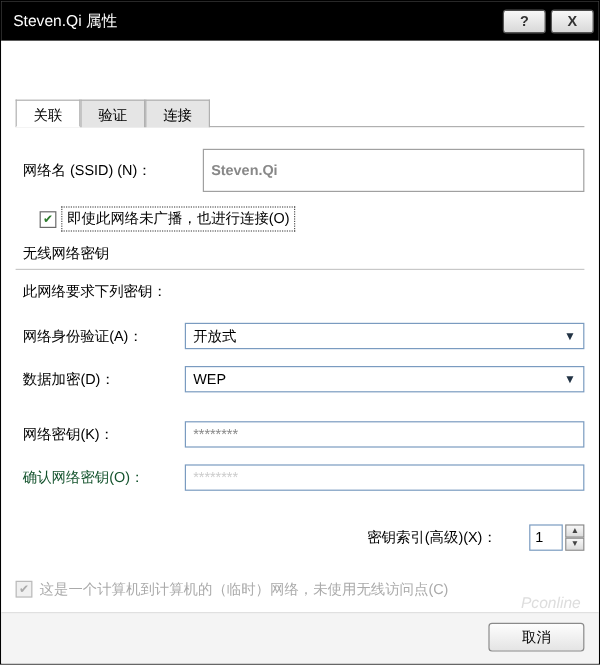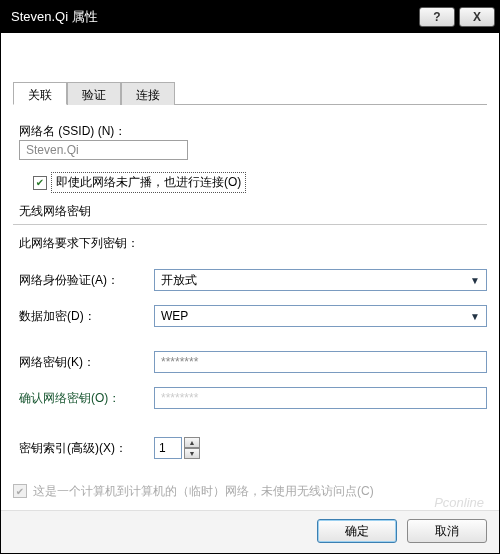--- a/index.html
+++ b/index.html
@@ -67,35 +67,35 @@
     position: relative;
     top: 1px;
     font-size: 12px;
   }
   .tab.active {
     background: #fff;
     border-bottom: 1px solid #fff;
   }
   .row {
     display: flex;
-    align-items: flex-start;
+    align-items: center;
     margin: 6px 0;
-    flex-direction: column;
   }
   .label {
     width: 150px;
     font-size: 12px;
   }
   .text-input {
     border: 1px solid #a0a0a0;
-    height: 22px;
+    height: 36px;
     padding: 2px 6px;
     font-size: 12px;
     color: #888;
     flex: 1;
+    font-weight: bold;
   }
   .checkbox-row {
     display: flex;
     align-items: center;
     margin: 6px 0 6px 20px;
   }
   .checkbox {
     width: 14px;
     height: 14px;
     border: 1px solid #6a6a6a;
@@ -214,21 +214,21 @@
     border-radius: 3px;
     font-size: 12px;
     display: flex;
     align-items: center;
     justify-content: center;
   }
   .btn.default {
     border: 1px solid #3c7fb1;
     box-shadow: 0 0 0 1px #9bd0f0 inset;
   }
-  .field-row { display: flex; align-items: center; margin: 7px 0 7px 6px; }
+  .field-row { display: flex; align-items: center; margin: 7px 0 7px 6px; justify-content: flex-end; }
   .watermark {
     position: absolute;
     right: 16px;
     bottom: 44px;
     color: #ddd;
     font-size: 13px;
     font-style: italic;
     pointer-events: none;
   }
 </style>
@@ -312,20 +312,17 @@
 
     <div class="bottom-text">
       <span class="cb-dis">✔</span>
       <span>这是一个计算机到计算机的（临时）网络，未使用无线访问点(C)</span>
     </div>
 
     <div class="watermark">Pconline</div>
   </div>
 
   <div class="button-row">
-    <div class="btn default">
-        <span>确定</span>
-      </div>
     <div class="btn">
         <span>取消</span>
       </div>
   </div>
 </div>
 
 </body></html>

